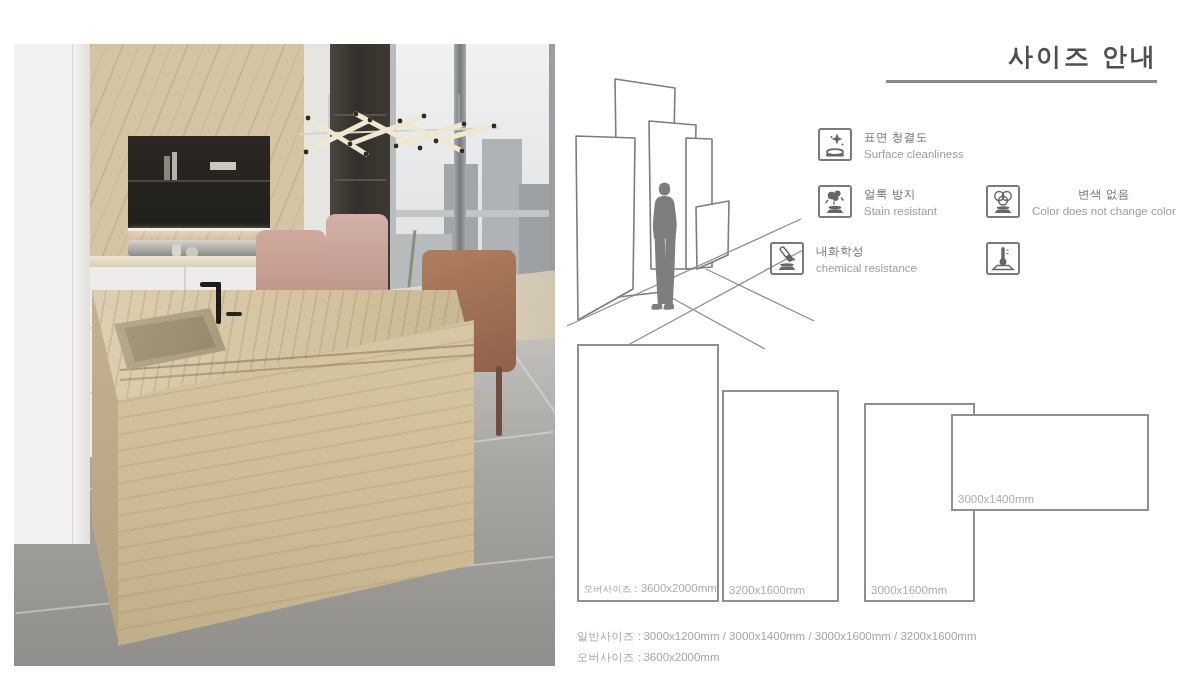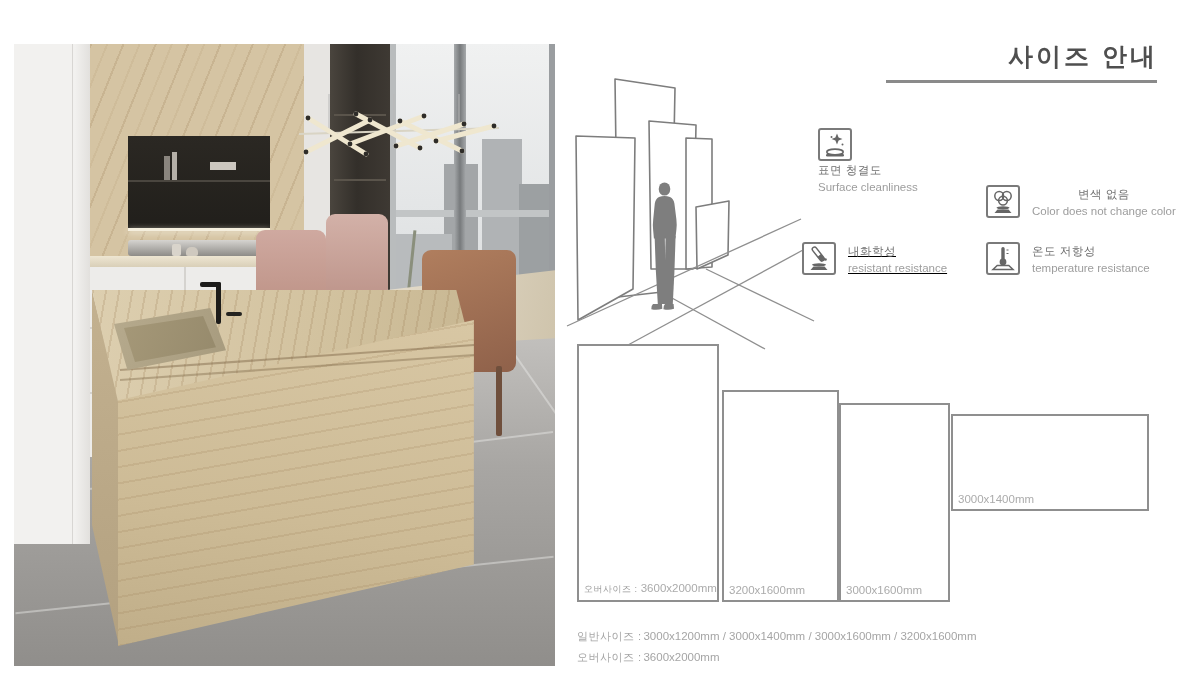--- a/index.html
+++ b/index.html
@@ -229,93 +229,106 @@
     <g fill="#7e7e7e">
       <ellipse cx="99.5" cy="131" rx="5.8" ry="6.6"></ellipse>
       <path d="M94 139 q5.5 -2 11 0 q3.6 1.6 4.4 6.4 l2 16 q0.6 5 0 10 l-1 9 h-21.5 l-0.8 -9 q-0.5 -5 0.1 -10 l1.6 -16 q0.8 -4.8 4.2 -6.4 z"></path>
       <path d="M89.6 178 h10.2 l0.6 36 0.8 32 h-8.4 l-2 -34 z"></path>
       <path d="M100.6 178 h10 l-1.2 36 -1.6 32 h-8 l0 -34 z"></path>
       <path d="M88 246 h9 l0.3 4.8 q-5.5 1.8 -11 0.4 q-0.4 -3.2 1.7 -5.2 z"></path>
       <path d="M100 246 h8.6 l0.4 4.8 q-5.3 1.8 -10.6 0.4 q-0.4 -3.2 1.6 -5.2 z"></path>
     </g>
   </svg>
 
-  <div class="feature" style="left:818px;top:128px;flex-direction:column;">
+  <div class="feature" style="left:818px;top:128px;">
     <svg class="icon-box" width="34" height="33" viewBox="0 0 34 33">
       <rect x="1" y="1" width="32" height="31" rx="2" fill="none" stroke="#7a7a7a" stroke-width="2"></rect>
       <path d="M19 5.5 l1.6 3.9 3.9 1.6 -3.9 1.6 -1.6 3.9 -1.6 -3.9 -3.9 -1.6 3.9 -1.6 z" fill="#666"></path>
       <circle cx="13.5" cy="9" r="1" fill="#666"></circle>
         <circle cx="24.5" cy="16.5" r="1" fill="#666"></circle>
       <ellipse cx="17" cy="24" rx="8.2" ry="2.9" fill="#fff" stroke="#666" stroke-width="1.6"></ellipse>
       <rect x="8" y="26" width="18" height="2.6" rx="1.3" fill="#666"></rect>
     </svg>
     <div class="ftxt">
       <div class="fko">표면 청결도</div>
       <div class="fen">Surface cleanliness</div>
     </div>
   </div>
 
 
+  <div class="feature" style="left:818px;top:185px;">
+    <svg class="icon-box" width="34" height="33" viewBox="0 0 34 33">
+      <rect x="1" y="1" width="32" height="31" rx="2" fill="none" stroke="#7a7a7a" stroke-width="2"></rect>
+      <circle cx="13.5" cy="10.5" r="3.8" fill="#666"></circle>
+        <circle cx="19.5" cy="8.5" r="3" fill="#666"></circle>
+        <circle cx="17.5" cy="13" r="3" fill="#666"></circle>
+      <path d="M10 15 l-2.4 3 M23 12.5 l2.4 3 M16 16.5 l0 3" stroke="#666" stroke-width="1.4" fill="none"></path>
+      <ellipse cx="17" cy="22.5" rx="6.5" ry="1.7" fill="#666"></ellipse>
+      <rect x="15.5" y="22" width="3" height="2.8" fill="#666"></rect>
+      <path d="M8.5 28 h17 l-3 -3.5 h-11 z" fill="#666"></path>
+    </svg>
+    <div class="ftxt">
+      <div class="fko">얼룩 방지</div>
+      <div class="fen">Stain resistant</div>
+
+    </div>
+  </div>
 
   <div class="feature" style="left:986px;top:185px;text-align:center;">
     <svg class="icon-box" width="34" height="33" viewBox="0 0 34 33">
       <rect x="1" y="1" width="32" height="31" rx="2" fill="none" stroke="#7a7a7a" stroke-width="2"></rect>
       <circle cx="13.2" cy="11" r="4.4" fill="none" stroke="#666" stroke-width="1.5"></circle>
       <circle cx="20.8" cy="11" r="4.4" fill="none" stroke="#666" stroke-width="1.5"></circle>
       <circle cx="17" cy="15.6" r="4.4" fill="none" stroke="#666" stroke-width="1.5"></circle>
       <ellipse cx="17" cy="22.8" rx="6.5" ry="1.6" fill="#666"></ellipse>
       <path d="M8.5 28 h17 l-3 -3.5 h-11 z" fill="#666"></path>
     </svg>
     <div class="ftxt">
       <div class="fko">변색 없음</div>
       <div class="fen">Color does not change color</div>
     </div>
   </div>
 
-  <div class="feature" style="left:802px;top:242px;text-decoration:underline;">
+  <div class="feature" style="left:770px;top:242px;">
     <svg class="icon-box" width="34" height="33" viewBox="0 0 34 33">
       <rect x="1" y="1" width="32" height="31" rx="2" fill="none" stroke="#7a7a7a" stroke-width="2"></rect>
       <g transform="rotate(-38 17 13)">
         <rect x="14.8" y="3.5" width="4.4" height="16.5" rx="2.2" fill="#fff" stroke="#666" stroke-width="1.5"></rect>
         <path d="M14.8 13.5 h4.4 v4.3 a2.2 2.2 0 0 1 -4.4 0 z" fill="#666"></path>
       </g>
       <circle cx="23.5" cy="17.5" r="1.3" fill="#666"></circle>
       <ellipse cx="17" cy="22.8" rx="7" ry="1.6" fill="#666"></ellipse>
       <path d="M8.5 28 h17 l-3 -3.5 h-11 z" fill="#666"></path>
     </svg>
     <div class="ftxt">
       <div class="fko">내화학성</div>
-      <div class="fen">resistant resistance</div>
+      <div class="fen">chemical resistance</div>
     </div>
   </div>
 
   <div class="feature" style="left:986px;top:242px;">
     <svg class="icon-box" width="34" height="33" viewBox="0 0 34 33">
       <rect x="1" y="1" width="32" height="31" rx="2" fill="none" stroke="#7a7a7a" stroke-width="2"></rect>
       <rect x="15.3" y="5" width="3.4" height="13.5" rx="1.7" fill="#666"></rect>
       <circle cx="17" cy="20" r="3.4" fill="#666"></circle>
       <path d="M20.5 8 h2 M20.5 11.5 h2" stroke="#666" stroke-width="1.2"></path>
       <path d="M7 27.5 h20 l-4.2 -4 h-11.6 z" fill="#fff" stroke="#666" stroke-width="1.5"></path>
     </svg>
-    <div class="ftxt">
-      <div class="fko">온도 저항성</div>
-      <div class="fen">temperature resistance</div>
-    </div>
   </div>
 
   <div class="panel" style="left:577px;top:344px;width:138px;height:254px;">
     <div class="plabel">
       <span class="prefix">오버사이즈 :</span>
       <span>3600x2000mm</span>
     </div>
   </div>
   <div class="panel" style="left:722px;top:390px;width:113px;height:208px;">
     <div class="plabel">3200x1600mm</div>
   </div>
-  <div class="panel" style="left:839px;top:403px;width:107px;height:195px;">
+  <div class="panel" style="left:864px;top:403px;width:107px;height:195px;">
     <div class="plabel">3000x1600mm</div>
   </div>
   <div class="panel" style="left:951px;top:414px;width:194px;height:93px;">
     <div class="plabel">3000x1400mm</div>
   </div>
 
   <div class="summary">
     <div class="sumline">
       <span class="sumlabel">일반사이즈 :</span>
       <span class="sumvalue">3000x1200mm / 3000x1400mm / 3000x1600mm / 3200x1600mm</span>

